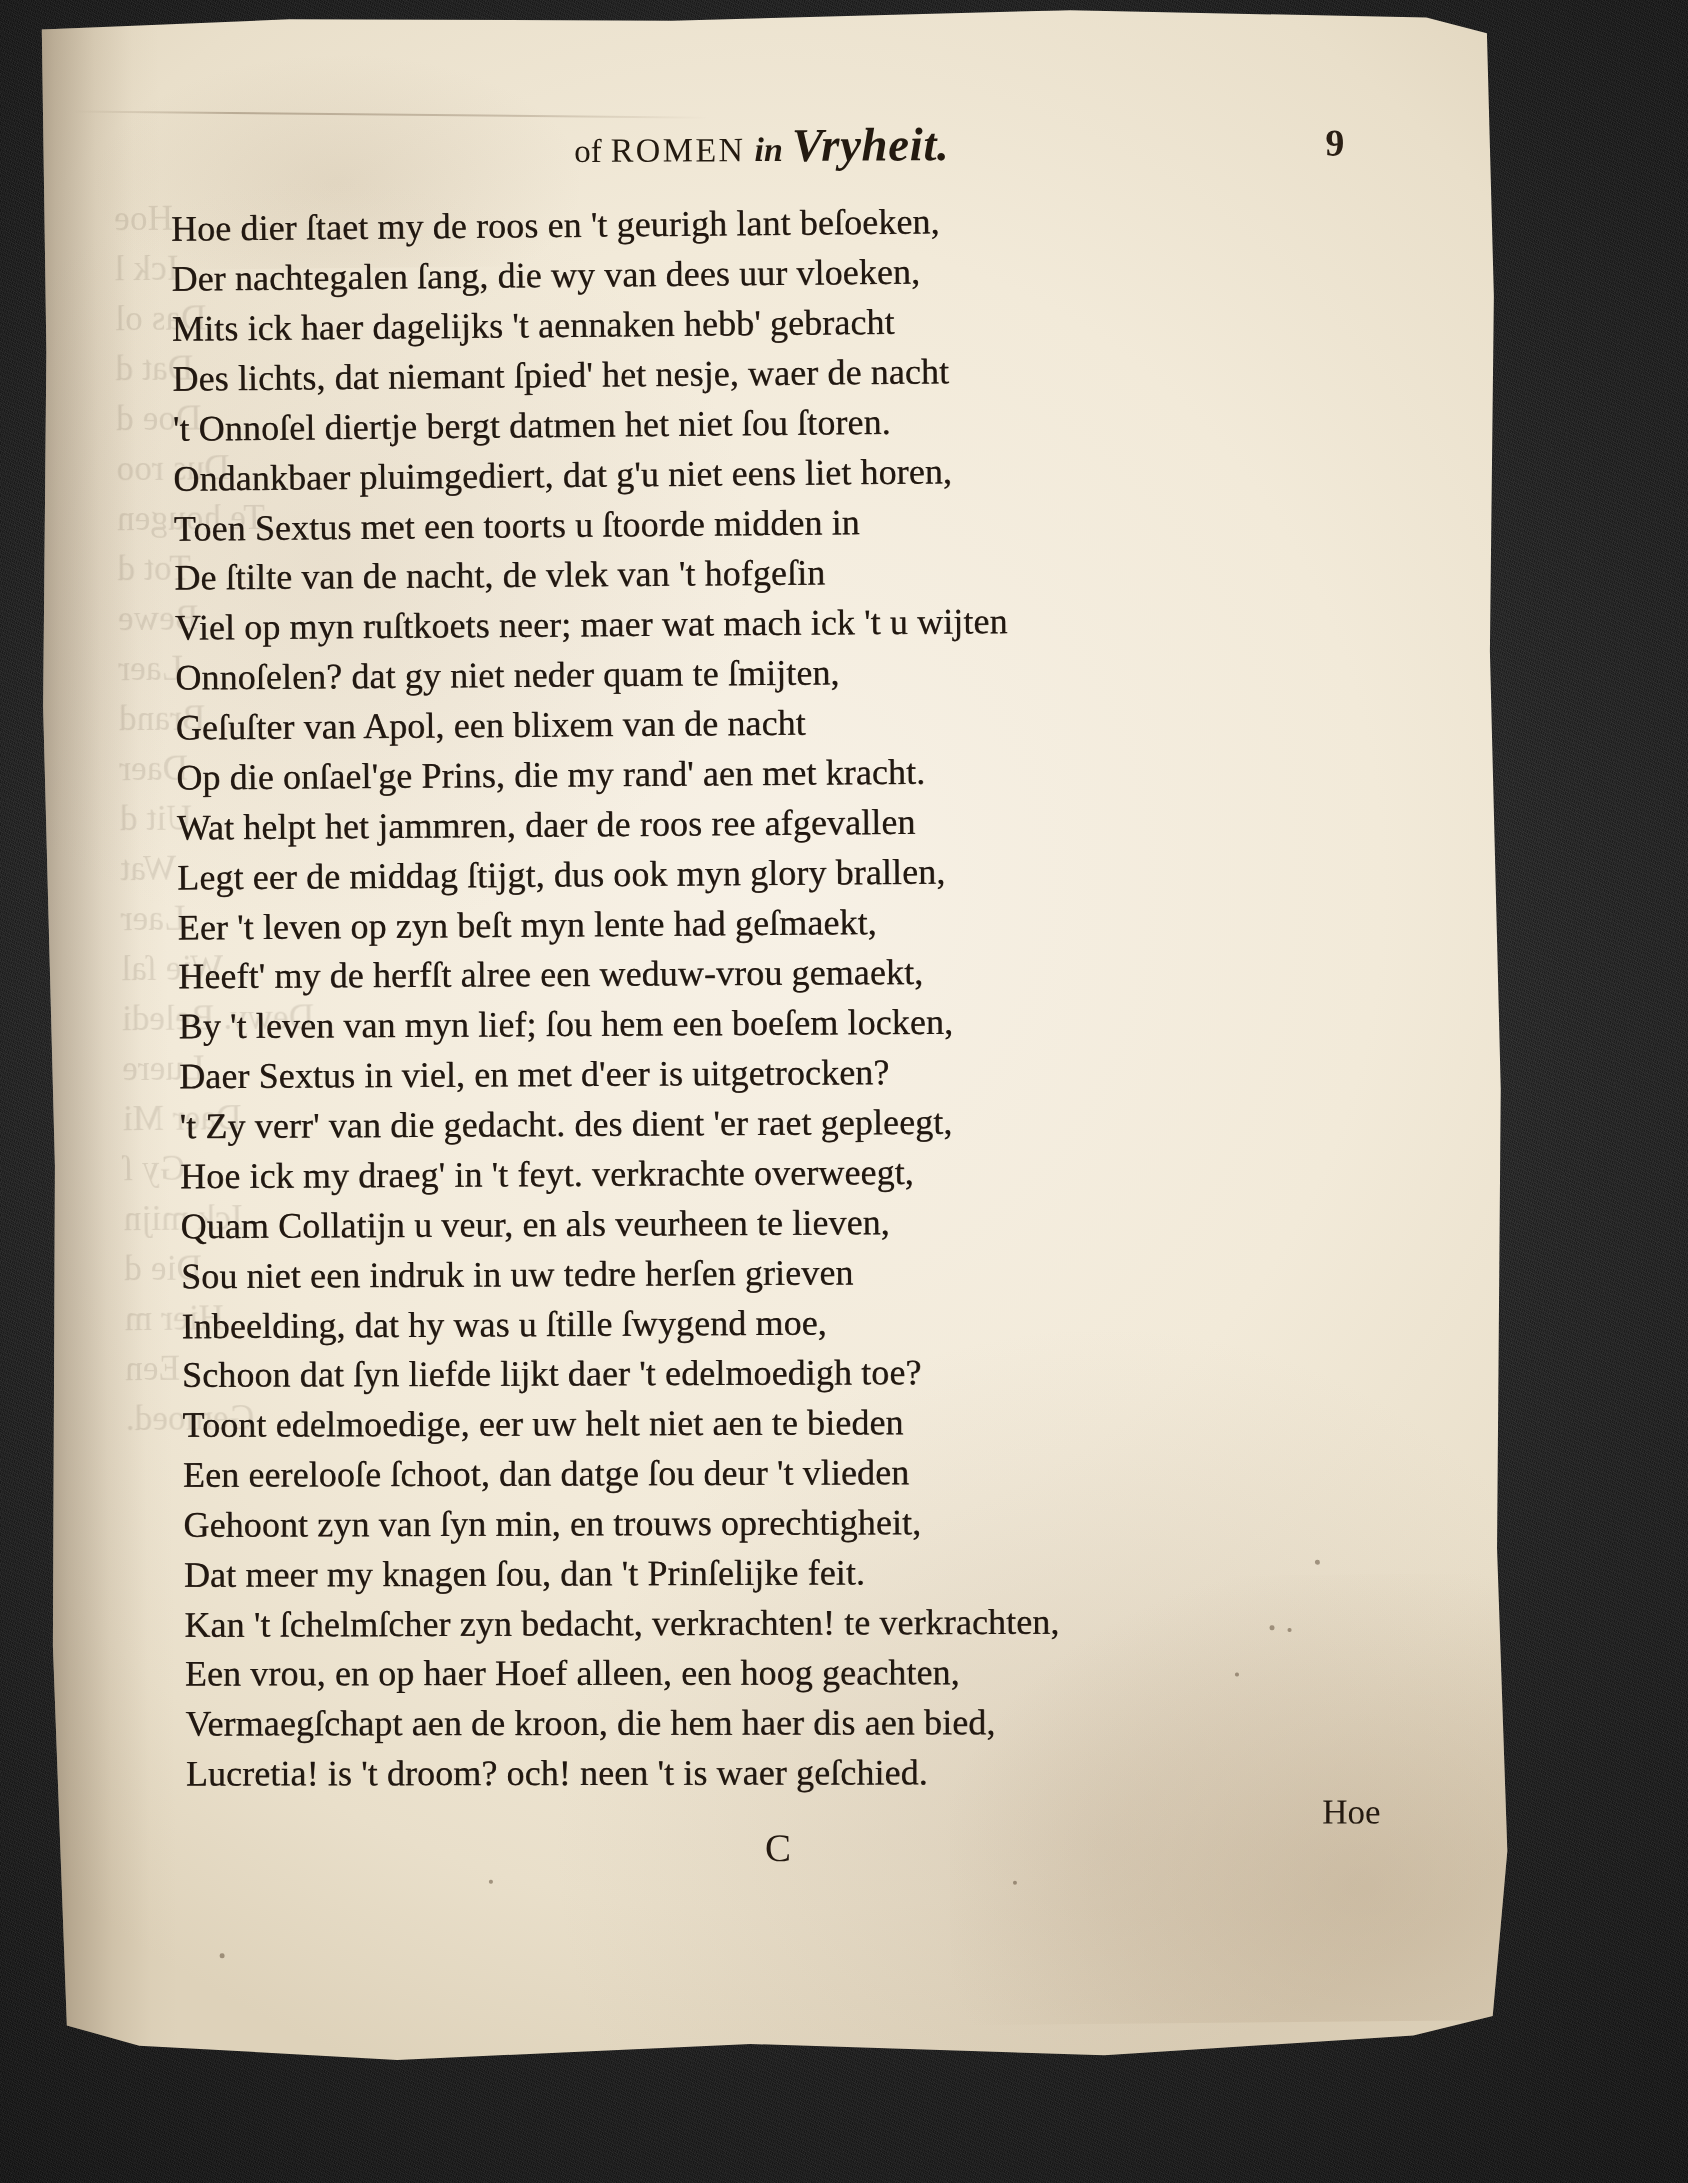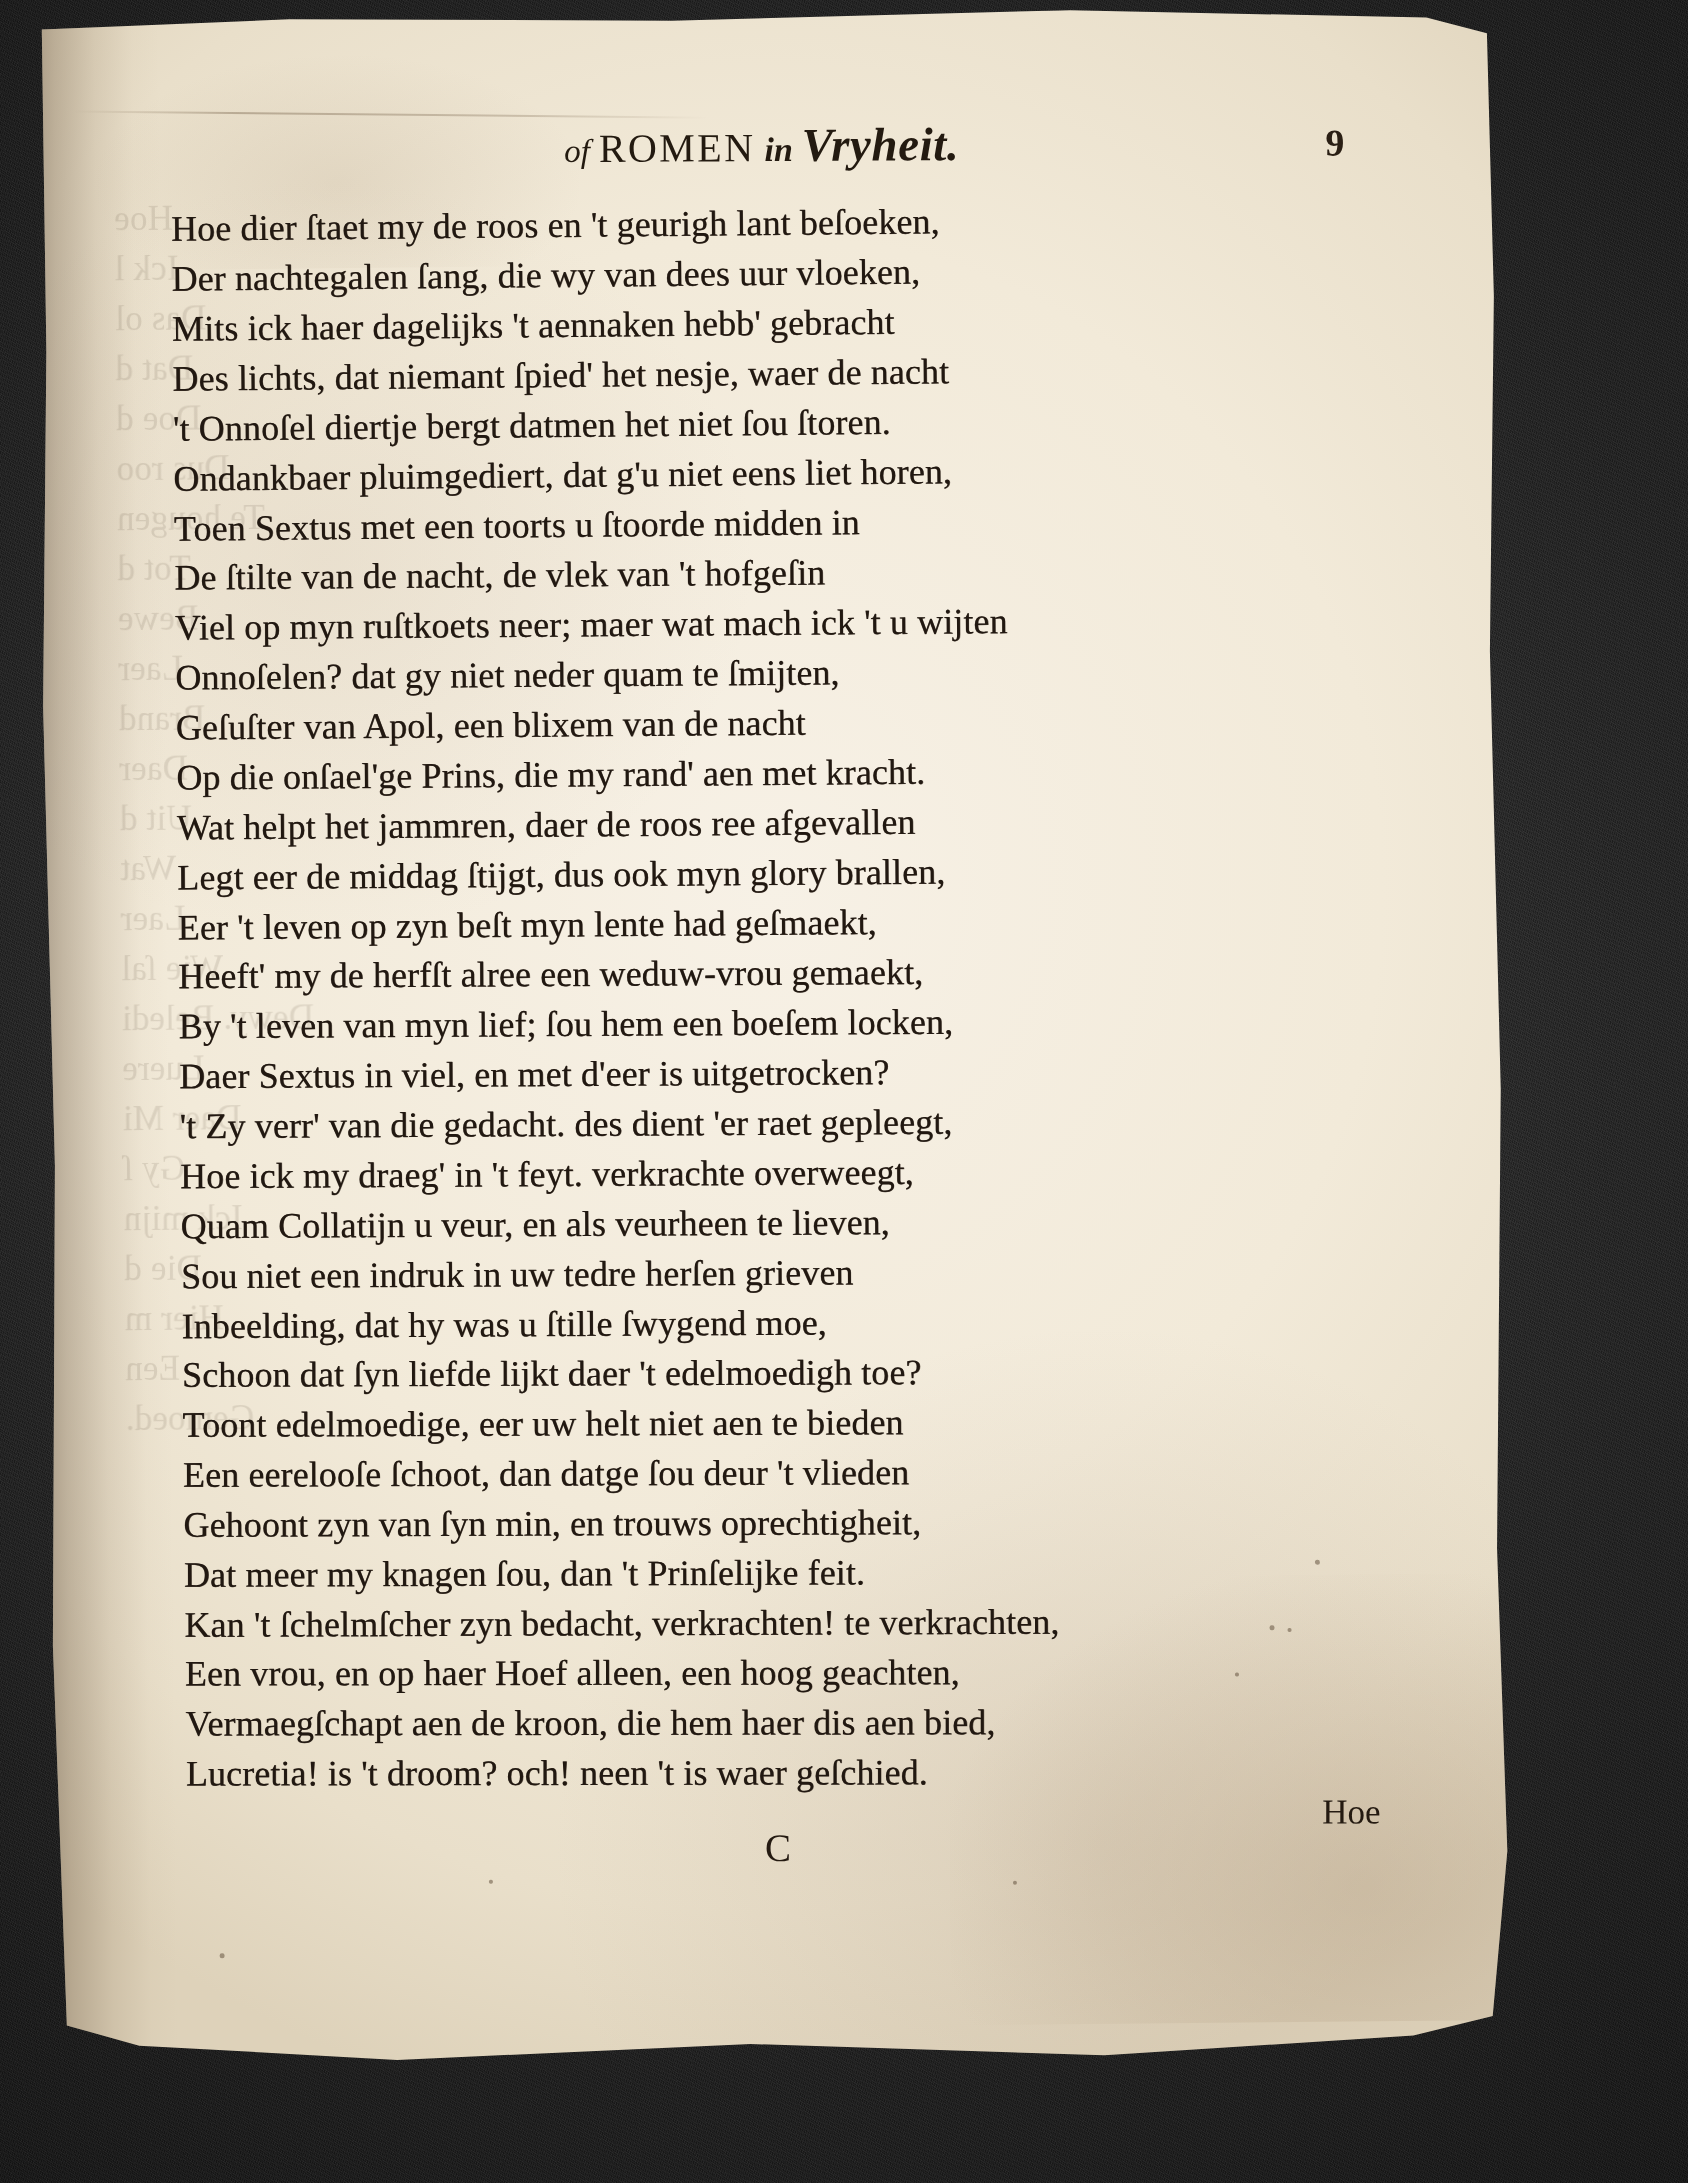--- a/index.html
+++ b/index.html
@@ -133,26 +133,25 @@
     position: absolute;
     left: 0;
     top: 107px;
     width: 1473px;
     text-align: center;
     font-size: 36px;
     color: #231a10;
     transform: rotate(0.25deg);
   }
   .rh-of {
-    font-style: italic;
     font-size: 33px;
   }
   .rh-main {
     letter-spacing: 2.4px;
-    font-size: 40px;
+    font-size: 34px;
   }
   .rh-in {
     font-style: italic;
     font-size: 34px;
     font-weight: bold;
   }
   .rh-title {
     font-style: italic;
     font-weight: bold;
     font-size: 47px;

